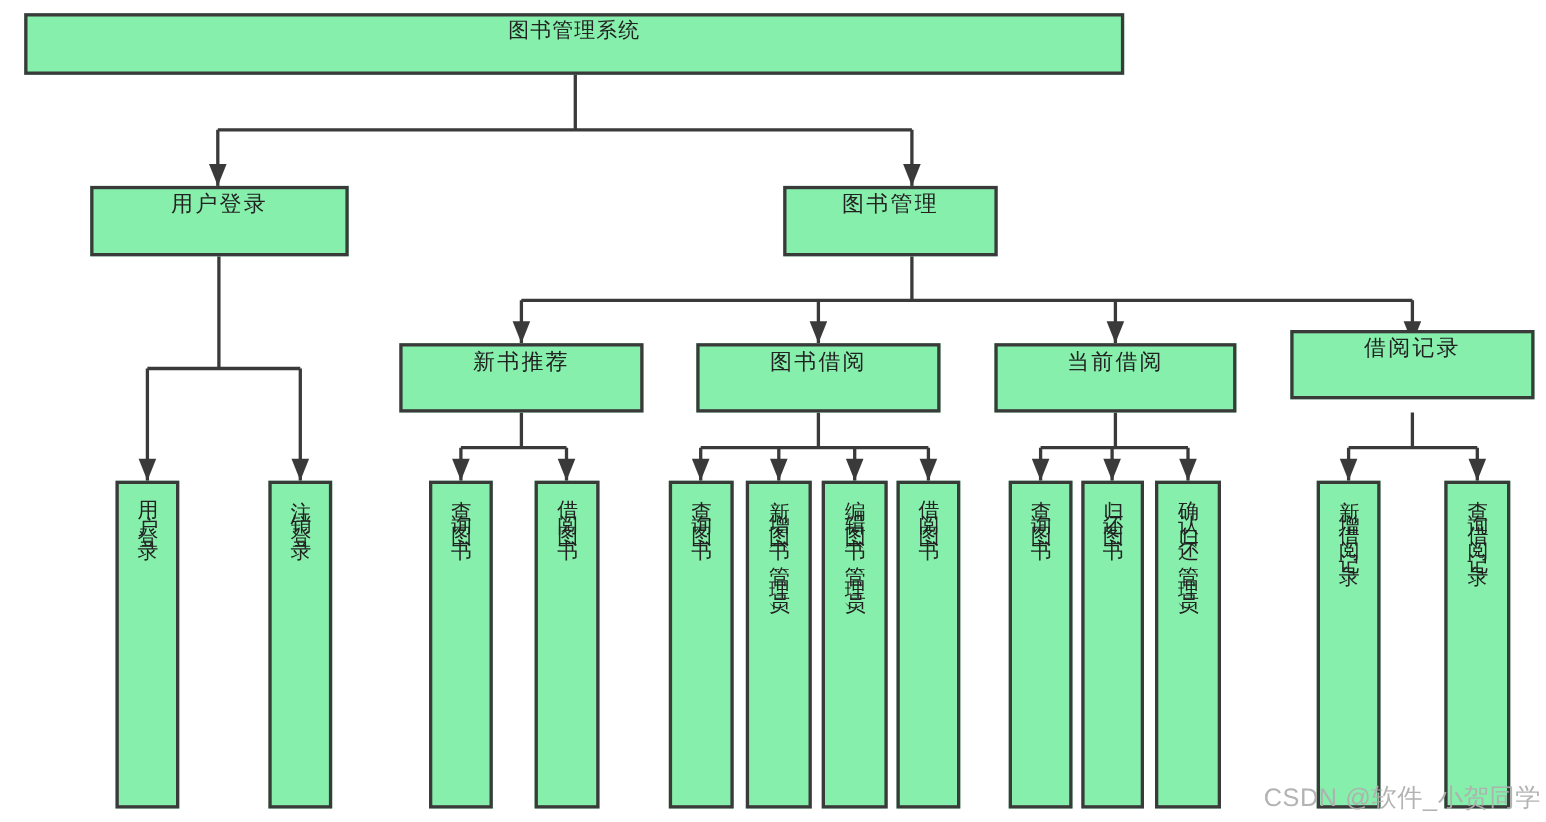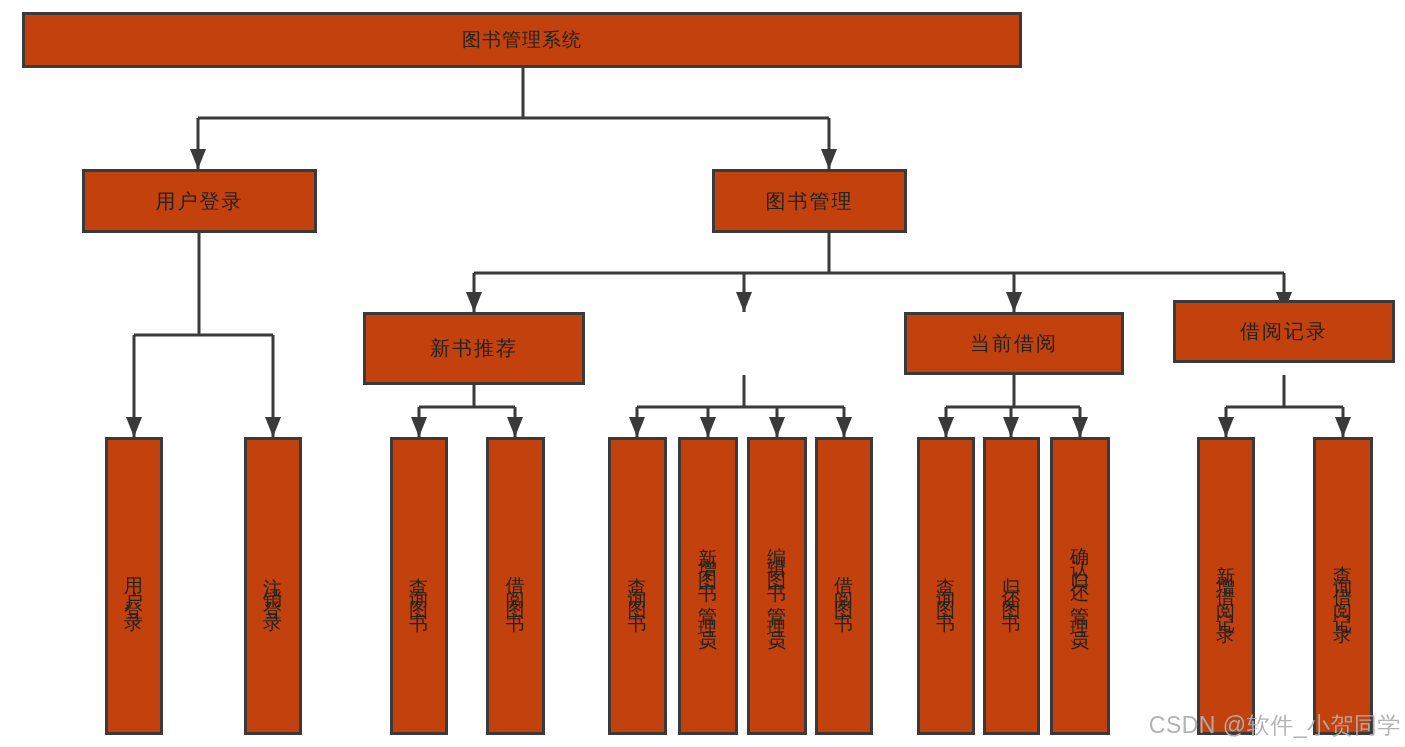--- a/index.html
+++ b/index.html
@@ -2,22 +2,22 @@
 <html><head>
 <meta charset="utf-8">
 <style>
   html,body{margin:0;padding:0;background:#ffffff;}
   .stage{
     position:relative;width:1405px;height:747px;background:#ffffff;overflow:hidden;
     font-family:"Liberation Sans","DejaVu Sans",sans-serif;color:#1f1f1f;
   }
   .connectors{position:absolute;left:0;top:0;z-index:1;}
   .box{
-    position:absolute;z-index:2;background:#c2410c;border:3px solid #3a3a3a;
-    display:flex;align-items:center;justify-content:center;box-sizing:border-box;
+    position:absolute;z-index:2;background:#86efac;border:3px solid #3a3a3a;
+    display:flex;align-items:flex-start;justify-content:center;box-sizing:border-box;
   }
   .hlabel{font-size:20px;letter-spacing:2px;color:#222222;white-space:nowrap;}
   .root .hlabel{font-size:19px;letter-spacing:1px;}
   .leaf span{
     writing-mode:vertical-rl;text-orientation:mixed;
     font-size:19px;letter-spacing:12px;line-height:1;color:#222222;white-space:nowrap;
   }
   .watermark{
     position:absolute;right:4px;bottom:6px;z-index:3;
     font-size:23px;color:rgba(175,175,175,0.95);letter-spacing:0.5px;white-space:nowrap;
@@ -67,22 +67,25 @@
     <span class="hlabel">图书管理系统</span>
   </div>
 
   <div class="box" style="left:82px;top:169px;width:235px;height:64px">
     <span class="hlabel">用户登录</span>
   </div>
   <div class="box" style="left:712px;top:169px;width:195px;height:64px">
     <span class="hlabel">图书管理</span>
   </div>
 
-  <div class="box" style="left:363px;top:312px;width:222px;height:73px">
+  <div class="box" style="left:363px;top:312px;width:222px;height:63px">
     <span class="hlabel">新书推荐</span>
+  </div>
+  <div class="box" style="left:633px;top:312px;width:222px;height:63px">
+    <span class="hlabel">图书借阅</span>
   </div>
   <div class="box" style="left:904px;top:312px;width:220px;height:63px">
     <span class="hlabel">当前借阅</span>
   </div>
   <div class="box" style="left:1173px;top:300px;width:222px;height:63px">
     <span class="hlabel">借阅记录</span>
   </div>
 
   <div class="box leaf" style="left:105px;top:437px;width:58px;height:298px">
     <span>用户登录</span>

